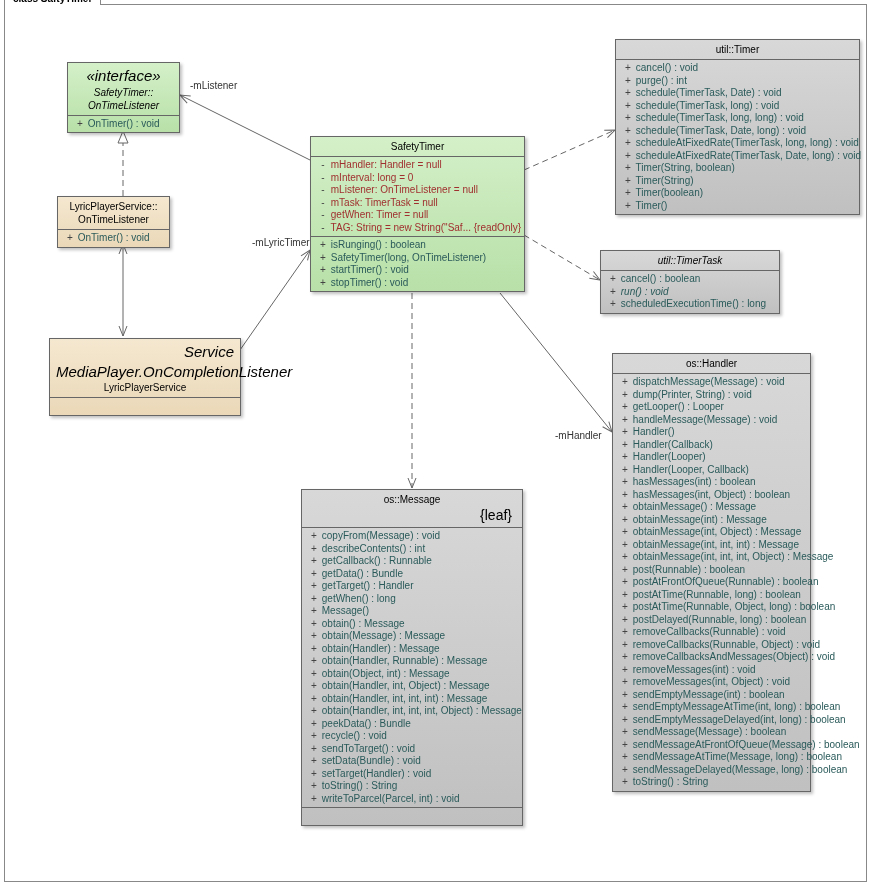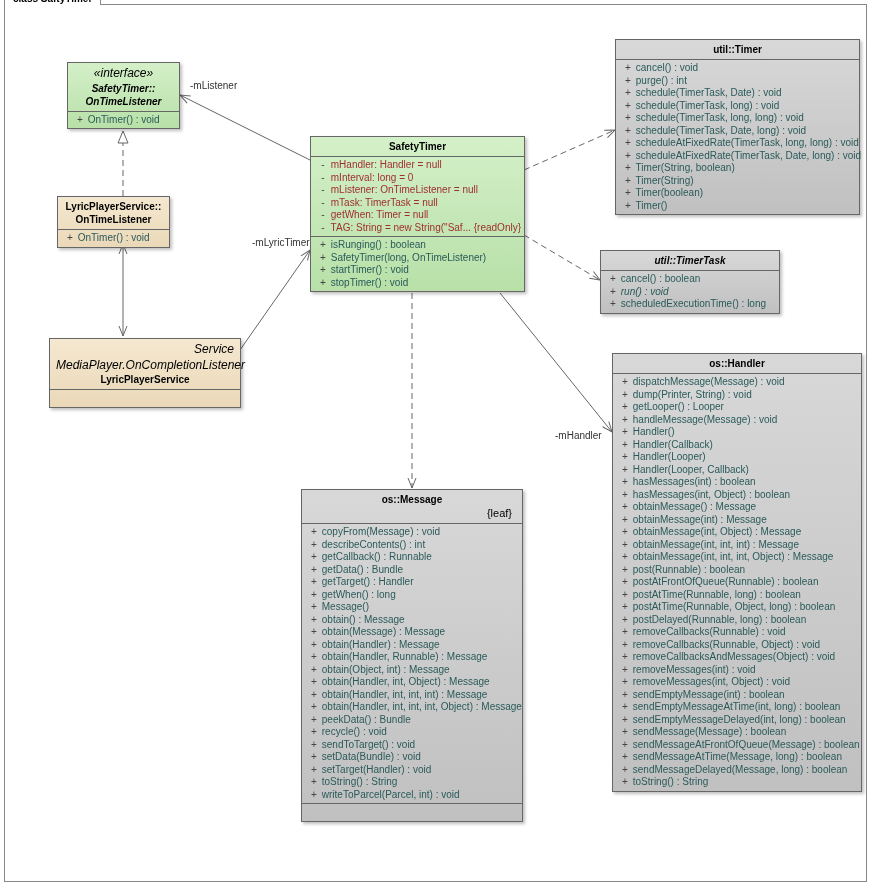--- a/index.html
+++ b/index.html
@@ -4,30 +4,30 @@
 <style>
 *{box-sizing:border-box;margin:0;padding:0}
 body{font-family:Tahoma,Arial,sans-serif;font-size:10px;background:#fff;width:871px;height:886px;position:relative}
 .outer-frame{position:absolute;left:4px;top:4px;width:863px;height:878px;border:1px solid #888}
 .tab{position:absolute;left:-1px;top:-14px;background:#fff;border:1px solid #888;border-bottom:none;padding:1px 8px;font-weight:bold;font-size:10px}
 .cls{position:absolute;border:1px solid #666;box-shadow:2px 2px 3px rgba(0,0,0,0.25);display:flex;flex-direction:column}
 .cls.green{background:linear-gradient(to bottom,#d4f0c8,#b8e0a8)}
 .cls.tan{background:linear-gradient(to bottom,#f5e8d0,#ead8b8)}
 .cls.gray{background:linear-gradient(to bottom,#d8d8d8,#c0c0c0)}
 .hdr{text-align:center;padding:3px 6px;border-bottom:1px solid #666;line-height:1.3}
-.stereo{display:block;font-style:italic;font-size:12px}
-.nm{font-weight:bold}
+.stereo{display:block;font-style:italic;font-size:15px}
+.nm{font-weight:normal}
 .ital{font-style:italic}
 .attrs,.ops{padding:2px 7px;border-bottom:1px solid #666;line-height:1.25}
 .ops:last-child,.attrs:last-child{border-bottom:none}
 .m{white-space:nowrap}
 .m .v{color:#a03030}
 .m .o{color:#2a5a5a}
 .pfx{display:inline-block;width:10px;text-align:center;color:#444}
-.leaf{text-align:right;font-size:11px;padding-right:4px}
+.leaf{text-align:right;font-size:14px;padding-right:4px}
 svg.conn{position:absolute;left:0;top:0;width:871px;height:886px;pointer-events:none}
 .lbl{position:absolute;font-size:10px;color:#333}
 </style>
 </head>
 <body>
 
 <div class="outer-frame">
 <div class="tab"><span>class SaftyTimer</span></div>
 </div>
 
@@ -108,21 +108,21 @@
     </div>
   </div>
 <div class="cls gray" style="left:600px;top:250px;width:180px" id="c-timertask">
     <div class="hdr"><span class="nm ital">util::TimerTask</span></div>
     <div class="ops">
       <div class="m"><span class="pfx">+</span> <span class="o">cancel() : boolean</span></div>
       <div class="m"><span class="pfx">+</span> <span class="o ital">run() : void</span></div>
       <div class="m"><span class="pfx">+</span> <span class="o">scheduledExecutionTime() : long</span></div>
     </div>
   </div>
-<div class="cls gray" style="left:612px;top:353px;width:250px" id="c-handler">
+<div class="cls gray" style="left:612px;top:353px;width:199px" id="c-handler">
     <div class="hdr"><span class="nm">os::Handler</span></div>
     <div class="ops">
       <div class="m"><span class="pfx">+</span> <span class="o">dispatchMessage(Message) : void</span></div>
       <div class="m"><span class="pfx">+</span> <span class="o">dump(Printer, String) : void</span></div>
       <div class="m"><span class="pfx">+</span> <span class="o">getLooper() : Looper</span></div>
       <div class="m"><span class="pfx">+</span> <span class="o">handleMessage(Message) : void</span></div>
       <div class="m"><span class="pfx">+</span> <span class="o">Handler()</span></div>
       <div class="m"><span class="pfx">+</span> <span class="o">Handler(Callback)</span></div>
       <div class="m"><span class="pfx">+</span> <span class="o">Handler(Looper)</span></div>
       <div class="m"><span class="pfx">+</span> <span class="o">Handler(Looper, Callback)</span></div>

